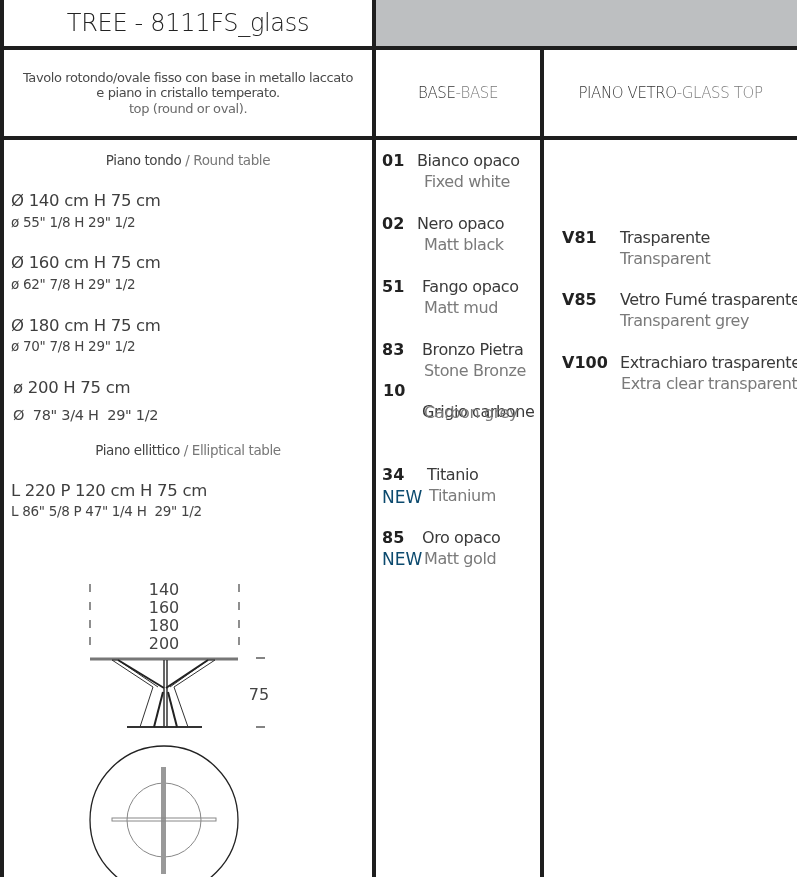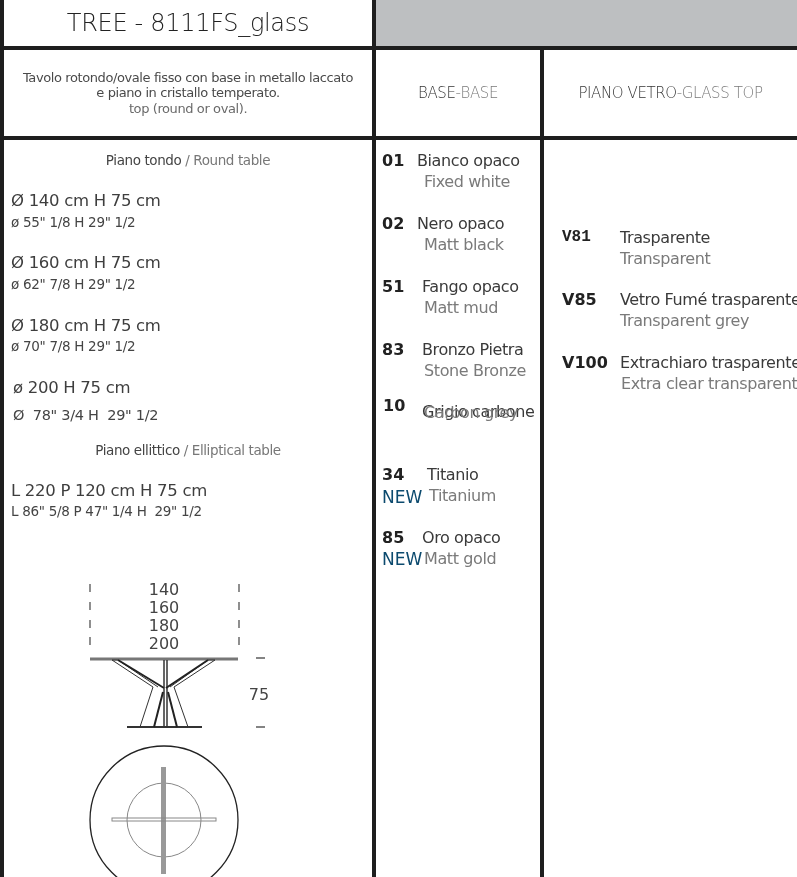--- a/index.html
+++ b/index.html
@@ -154,41 +154,41 @@
     <div class="code" style="left:382px;top:277px;">51</div>
     <div class="name-it" style="left:422px;top:277px;">Fango opaco</div>
     <div class="name-en" style="left:424px;top:298px;">Matt mud</div>
   </div>
   <div>
     <div class="code" style="left:382px;top:340px;">83</div>
     <div class="name-it" style="left:422px;top:340px;">Bronzo Pietra</div>
     <div class="name-en" style="left:424px;top:361px;">Stone Bronze</div>
   </div>
   <div>
-    <div class="code" style="left:383px;top:396px;">10</div>
+    <div class="code" style="left:383px;top:381px;">10</div>
     <div class="name-it" style="left:422px;top:402px;">Grigio carbone</div>
     <div class="name-en" style="left:424px;top:403px;">Carbon grey</div>
   </div>
   <div>
     <div class="code" style="left:382px;top:465px;">34</div>
     <div class="new" style="left:382px;top:487px;">NEW</div>
     <div class="name-it" style="left:427px;top:465px;">Titanio</div>
     <div class="name-en" style="left:429px;top:486px;">Titanium</div>
   </div>
   <div>
     <div class="code" style="left:382px;top:528px;">85</div>
     <div class="new" style="left:382px;top:549px;">NEW</div>
     <div class="name-it" style="left:422px;top:528px;text-align:right;">Oro opaco</div>
     <div class="name-en" style="left:424px;top:549px;">Matt gold</div>
   </div>
 </div>
 
 <div>
   <div>
-    <div class="code" style="left:562px;top:228px;font-family:Liberation Mono, monospace;">V81</div>
+    <div class="code" style="left:562px;top:228px;">V81</div>
     <div class="name-it" style="left:620px;top:228px;">Trasparente</div>
     <div class="name-en" style="left:620px;top:249px;">Transparent</div>
   </div>
   <div>
     <div class="code" style="left:562px;top:290px;">V85</div>
     <div class="name-it" style="left:620px;top:290px;">Vetro Fumé trasparente</div>
     <div class="name-en" style="left:620px;top:311px;">Transparent grey</div>
   </div>
   <div>
     <div class="code" style="left:562px;top:353px;">V100</div>

